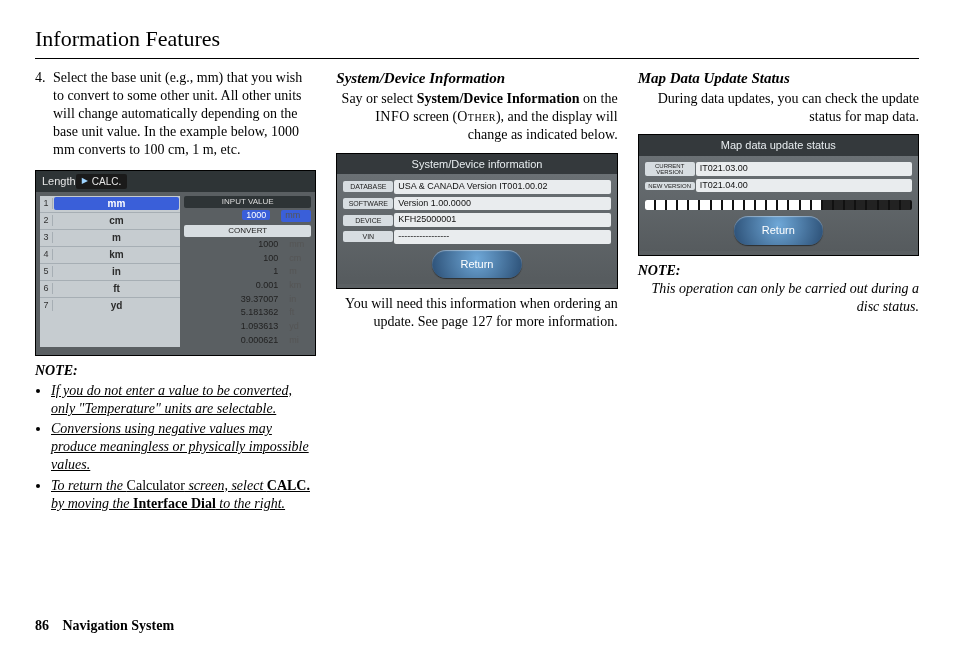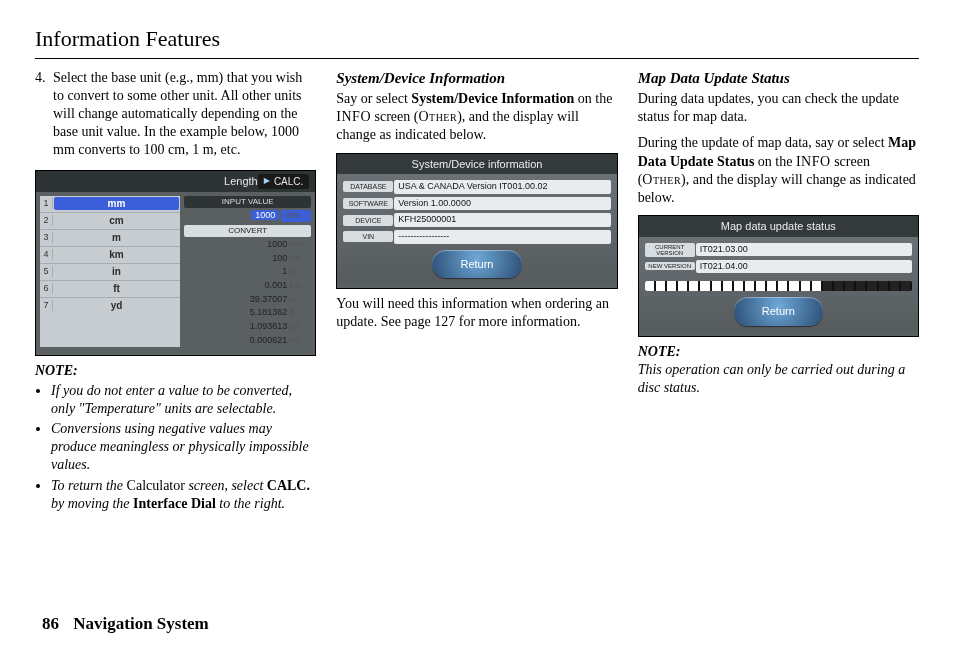--- a/index.html
+++ b/index.html
@@ -30,61 +30,61 @@
   .step-row { display: flex; }
   .step-num { width: 18px; flex-shrink: 0; }
   .subhead {
     font-weight: bold;
     font-style: italic;
     font-size: 15px;
     margin: 0 0 2px 0;
   }
   .note-head { font-style: italic; font-weight: bold; }
   .note-list { margin: 2px 0 0 0; padding-left: 16px; font-style: italic; }
-  .note-list li { margin-bottom: 2px; }
+  .note-list li { margin-bottom: 2px; text-decoration: underline; }
   .rom { font-style: normal; }
   .small-caps { font-variant: small-caps; letter-spacing: .5px; }
   
   .device {
     border: 1px solid #000;
     background: #5a5f62;
     font-family: Arial, Helvetica, sans-serif;
     font-size: 10px;
     color: #fff;
     margin: 6px 0;
     box-sizing: border-box;
     padding-bottom: 4px;
   }
   .device .titlebar {
     background: #2e3436;
     color: #e6e6e6;
     padding: 3px 6px;
     font-size: 11px;
     display: flex;
-    justify-content: flex-end;
+    justify-content: flex-start;
     align-items: center;
   }
   .device .titlebar .calc {
     background: #1a1a1a;
     padding: 1px 6px;
     border-radius: 2px;
     font-size: 10px;
     display: flex; align-items: center; gap: 4px;
   }
   .device .titlebar .calc::before { content: "▶"; font-size: 8px; color: #9fd4ff; }
   .device-body { display: flex; padding: 4px; gap: 4px; }
   .unit-list { background: #c6ccd0; flex: 1.1; }
   .unit-row { display: flex; align-items: center; border-bottom: 1px solid #a6aeb4; height: 16px; }
   .unit-row:last-child { border-bottom: none; }
   .unit-row .idx { width: 12px; text-align: center; color: #333; font-size: 9px; background: #c6ccd0; border-right: 1px solid #a6aeb4; }
   .unit-row .cell { flex: 1; text-align: center; color: #2b2b2b; font-weight: bold; font-size: 10px; }
   .unit-row.hl .cell { background: #3a5fd9; color: #fff; border-radius: 2px; margin: 1px; }
   .right-pane { flex: 1; display: flex; flex-direction: column; gap: 2px; }
   .pill { background: #2e3436; color: #dedede; font-size: 8px; text-align: center; border-radius: 2px; padding: 1px 0; }
-  .fieldrow { display: flex; align-items: center; gap: 2px; }
+  .fieldrow { display: flex; align-items: center; gap: 11px; }
   .fieldrow .val { flex: 1; text-align: right; color: #222; font-size: 9px; }
   .fieldrow .unit { width: 22px; color: #555; font-size: 9px; text-align: left; }
   .hlv { background: #3a5fd9; color: #fff; border-radius: 2px; padding: 0 4px; }
   .btnbox { display:flex; gap:3px; margin-top:1px;}
   .convert-btn { background: #d7dde1; color: #222; font-size: 8px; padding: 1px 12px; border-radius: 2px; flex:1; text-align:center;}
 
   .device.sys .body2, .device.map .body2 {
     background: linear-gradient(#6a7074,#565b5e);
     padding: 6px;
   }
@@ -115,26 +115,26 @@
     margin: 8px 0 4px 0;
     overflow: hidden;
     position: relative;
   }
   .progress .seg { display:flex; height:100%; }
   .progress .seg span { flex:1; background:#fff; margin-right:2px;}
   .progress .seg span.off { background:#222; }
   .footer {
     position: absolute;
     bottom: 15px;
-    left: 42px;
-    font-size: 17px;
+    left: 35px;
+    font-size: 14px;
   }
   .footer .pg { font-weight: bold; margin-right: 10px; }
   .footer .sec { font-weight: bold; }
-  p { margin: 0 0 8px 0; }
+  p { margin: 0 0 8px 0; text-align: right; }
 </style>
 </head>
 <body>
 
 <h1 class="page-title">Information Features</h1>
 <hr class="rule">
 
 <div class="columns">
 
   <div class="col">
@@ -262,23 +262,20 @@
         <div class="return-area"><span class="return-btn">Return</span></div>
       </div>
     </div>
 
     <p>You will need this information when ordering an update. See page 127 for more information.</p>
   </div>
 
   <div class="col">
     <div class="subhead">Map Data Update Status</div>
     <p>During data updates, you can check the update status for map data.</p>
-    <p>
-      <span>During the update of map data, say or select </span><b>Map Data Update Status</b><span> on the </span><span class="small-caps">INFO</span><span> screen (</span><span class="small-caps">Other</span><span>), and the display will change as indicated below.</span>
-    </p>
 
     <div class="device map">
       <div class="titlebar2">Map data update status</div>
       <div class="body2">
         <div class="info-line">
             <span class="tag" style="font-size:6px;line-height:1;">CURRENT VERSION</span>
             <span class="info-val">IT021.03.00</span>
           </div>
         <div class="info-line">
             <span class="tag" style="font-size:6px;line-height:1;">NEW VERSION</span>

